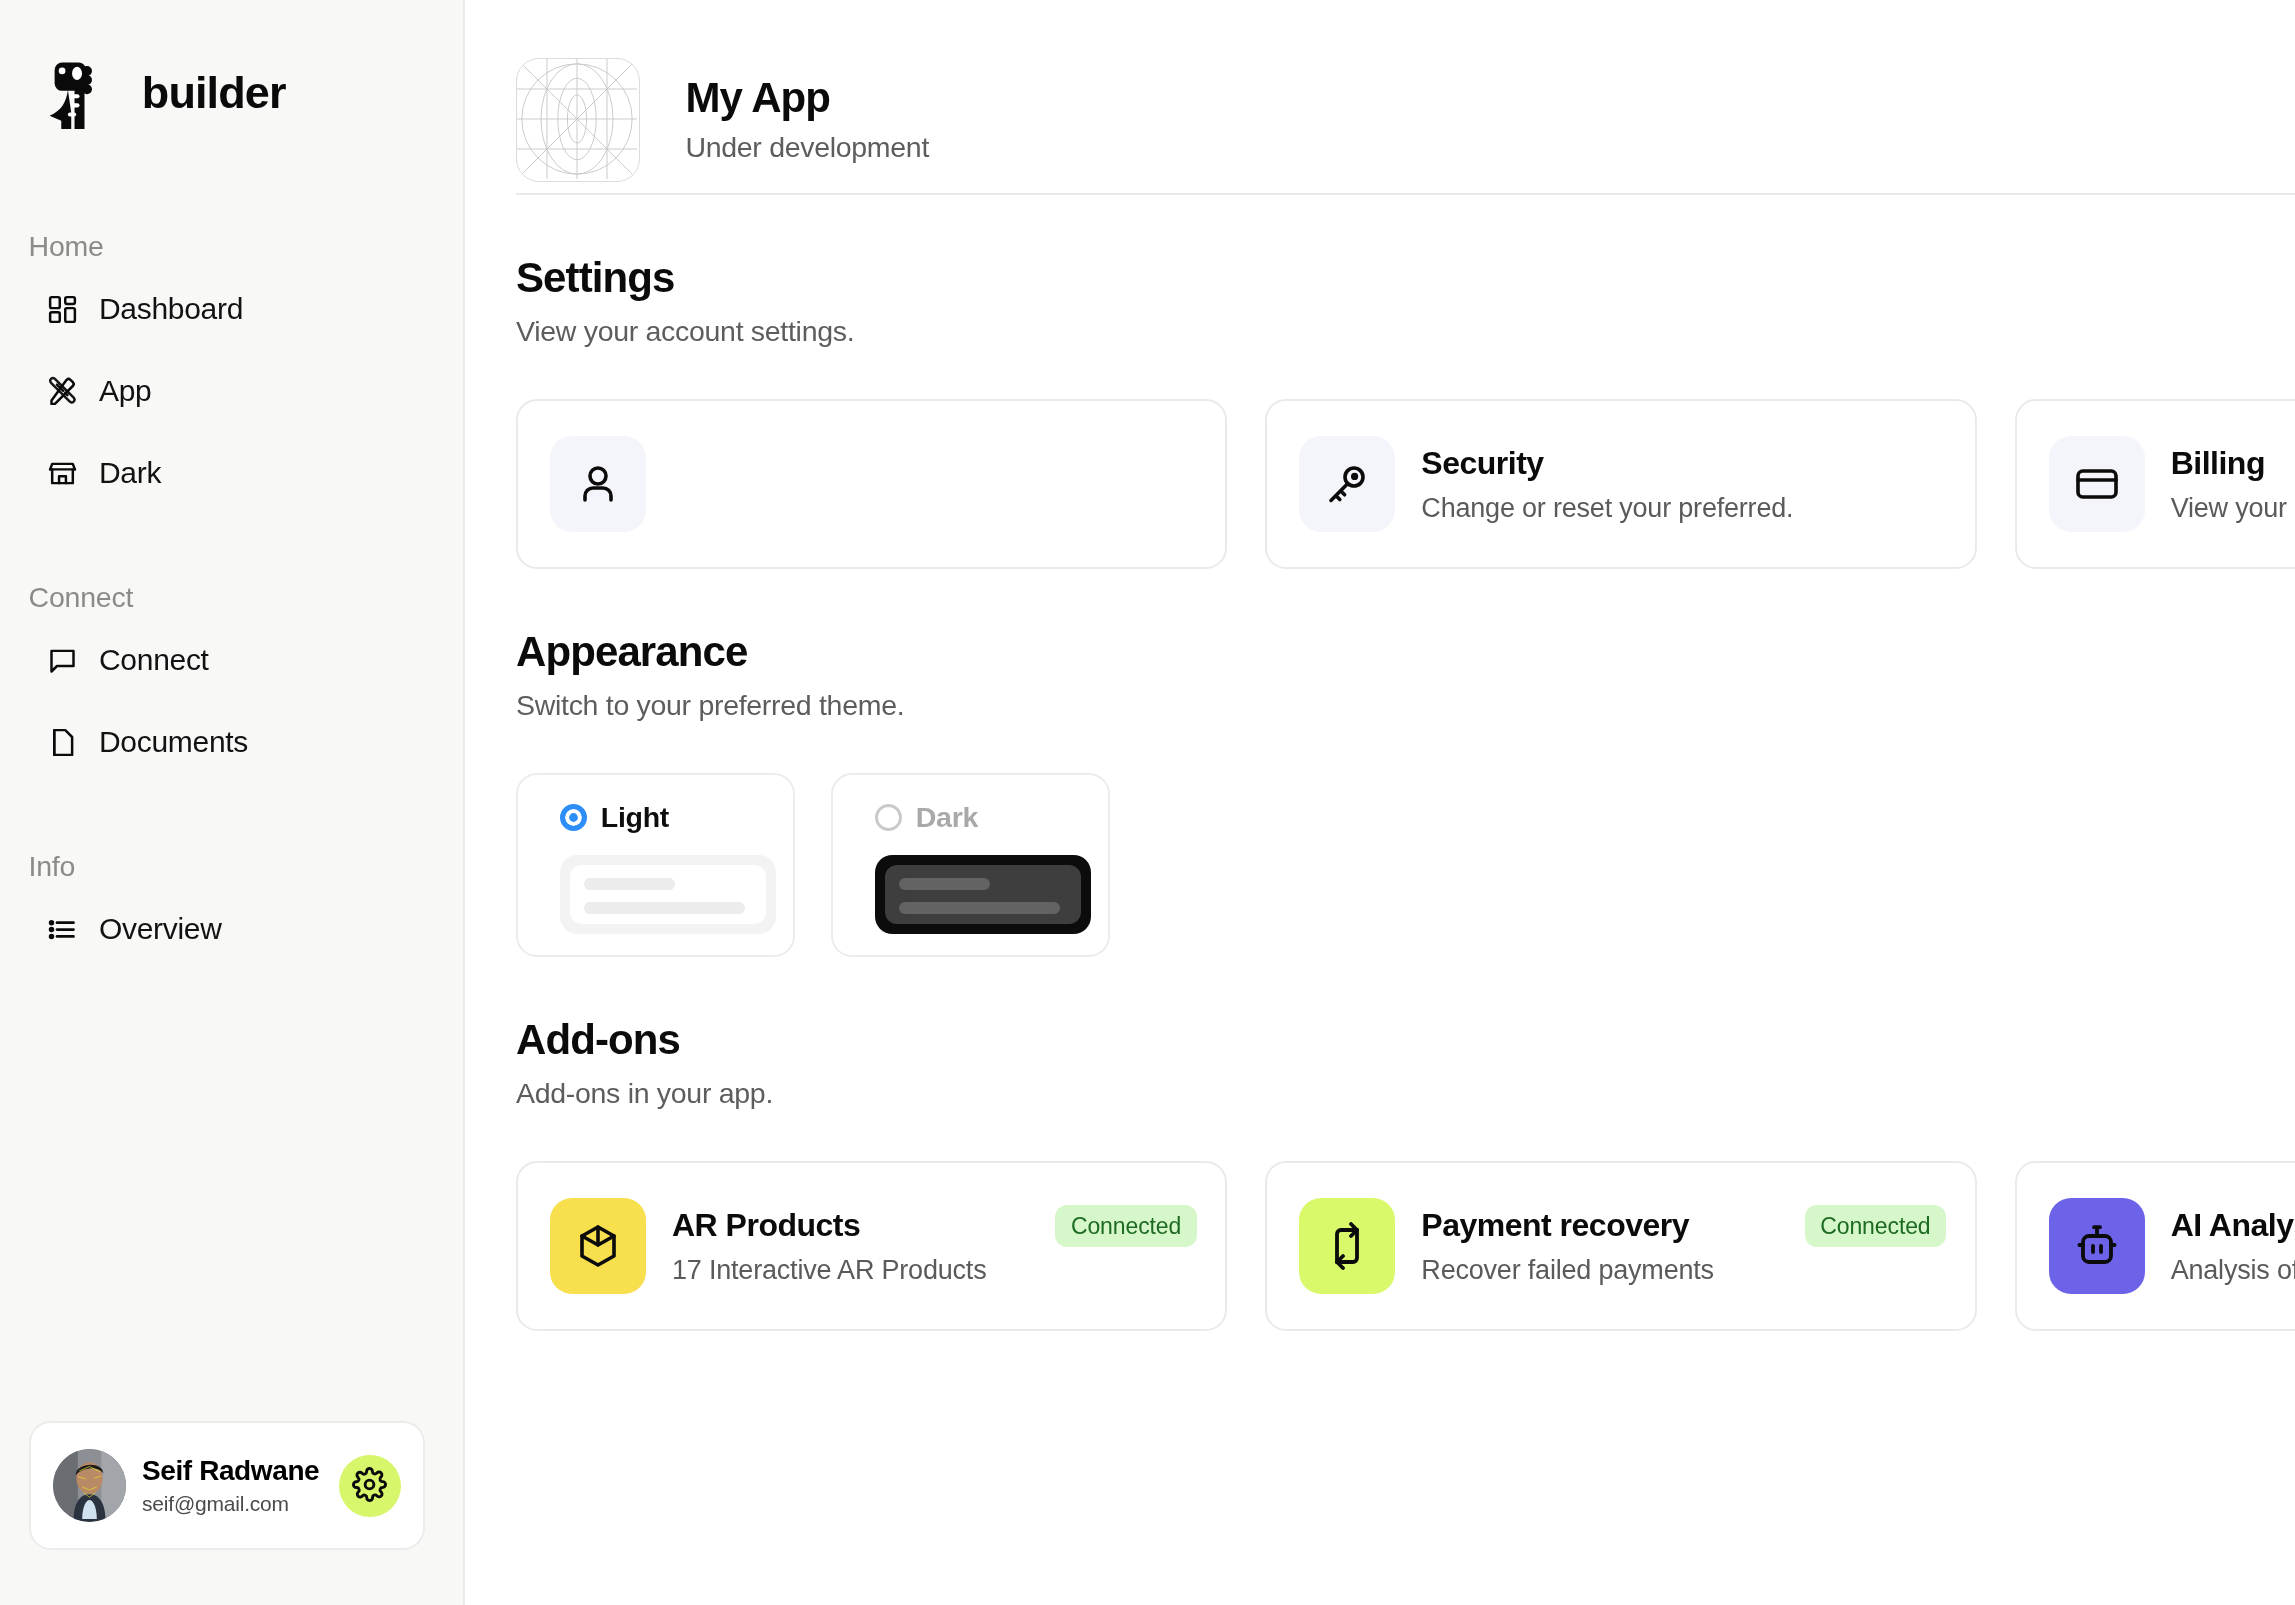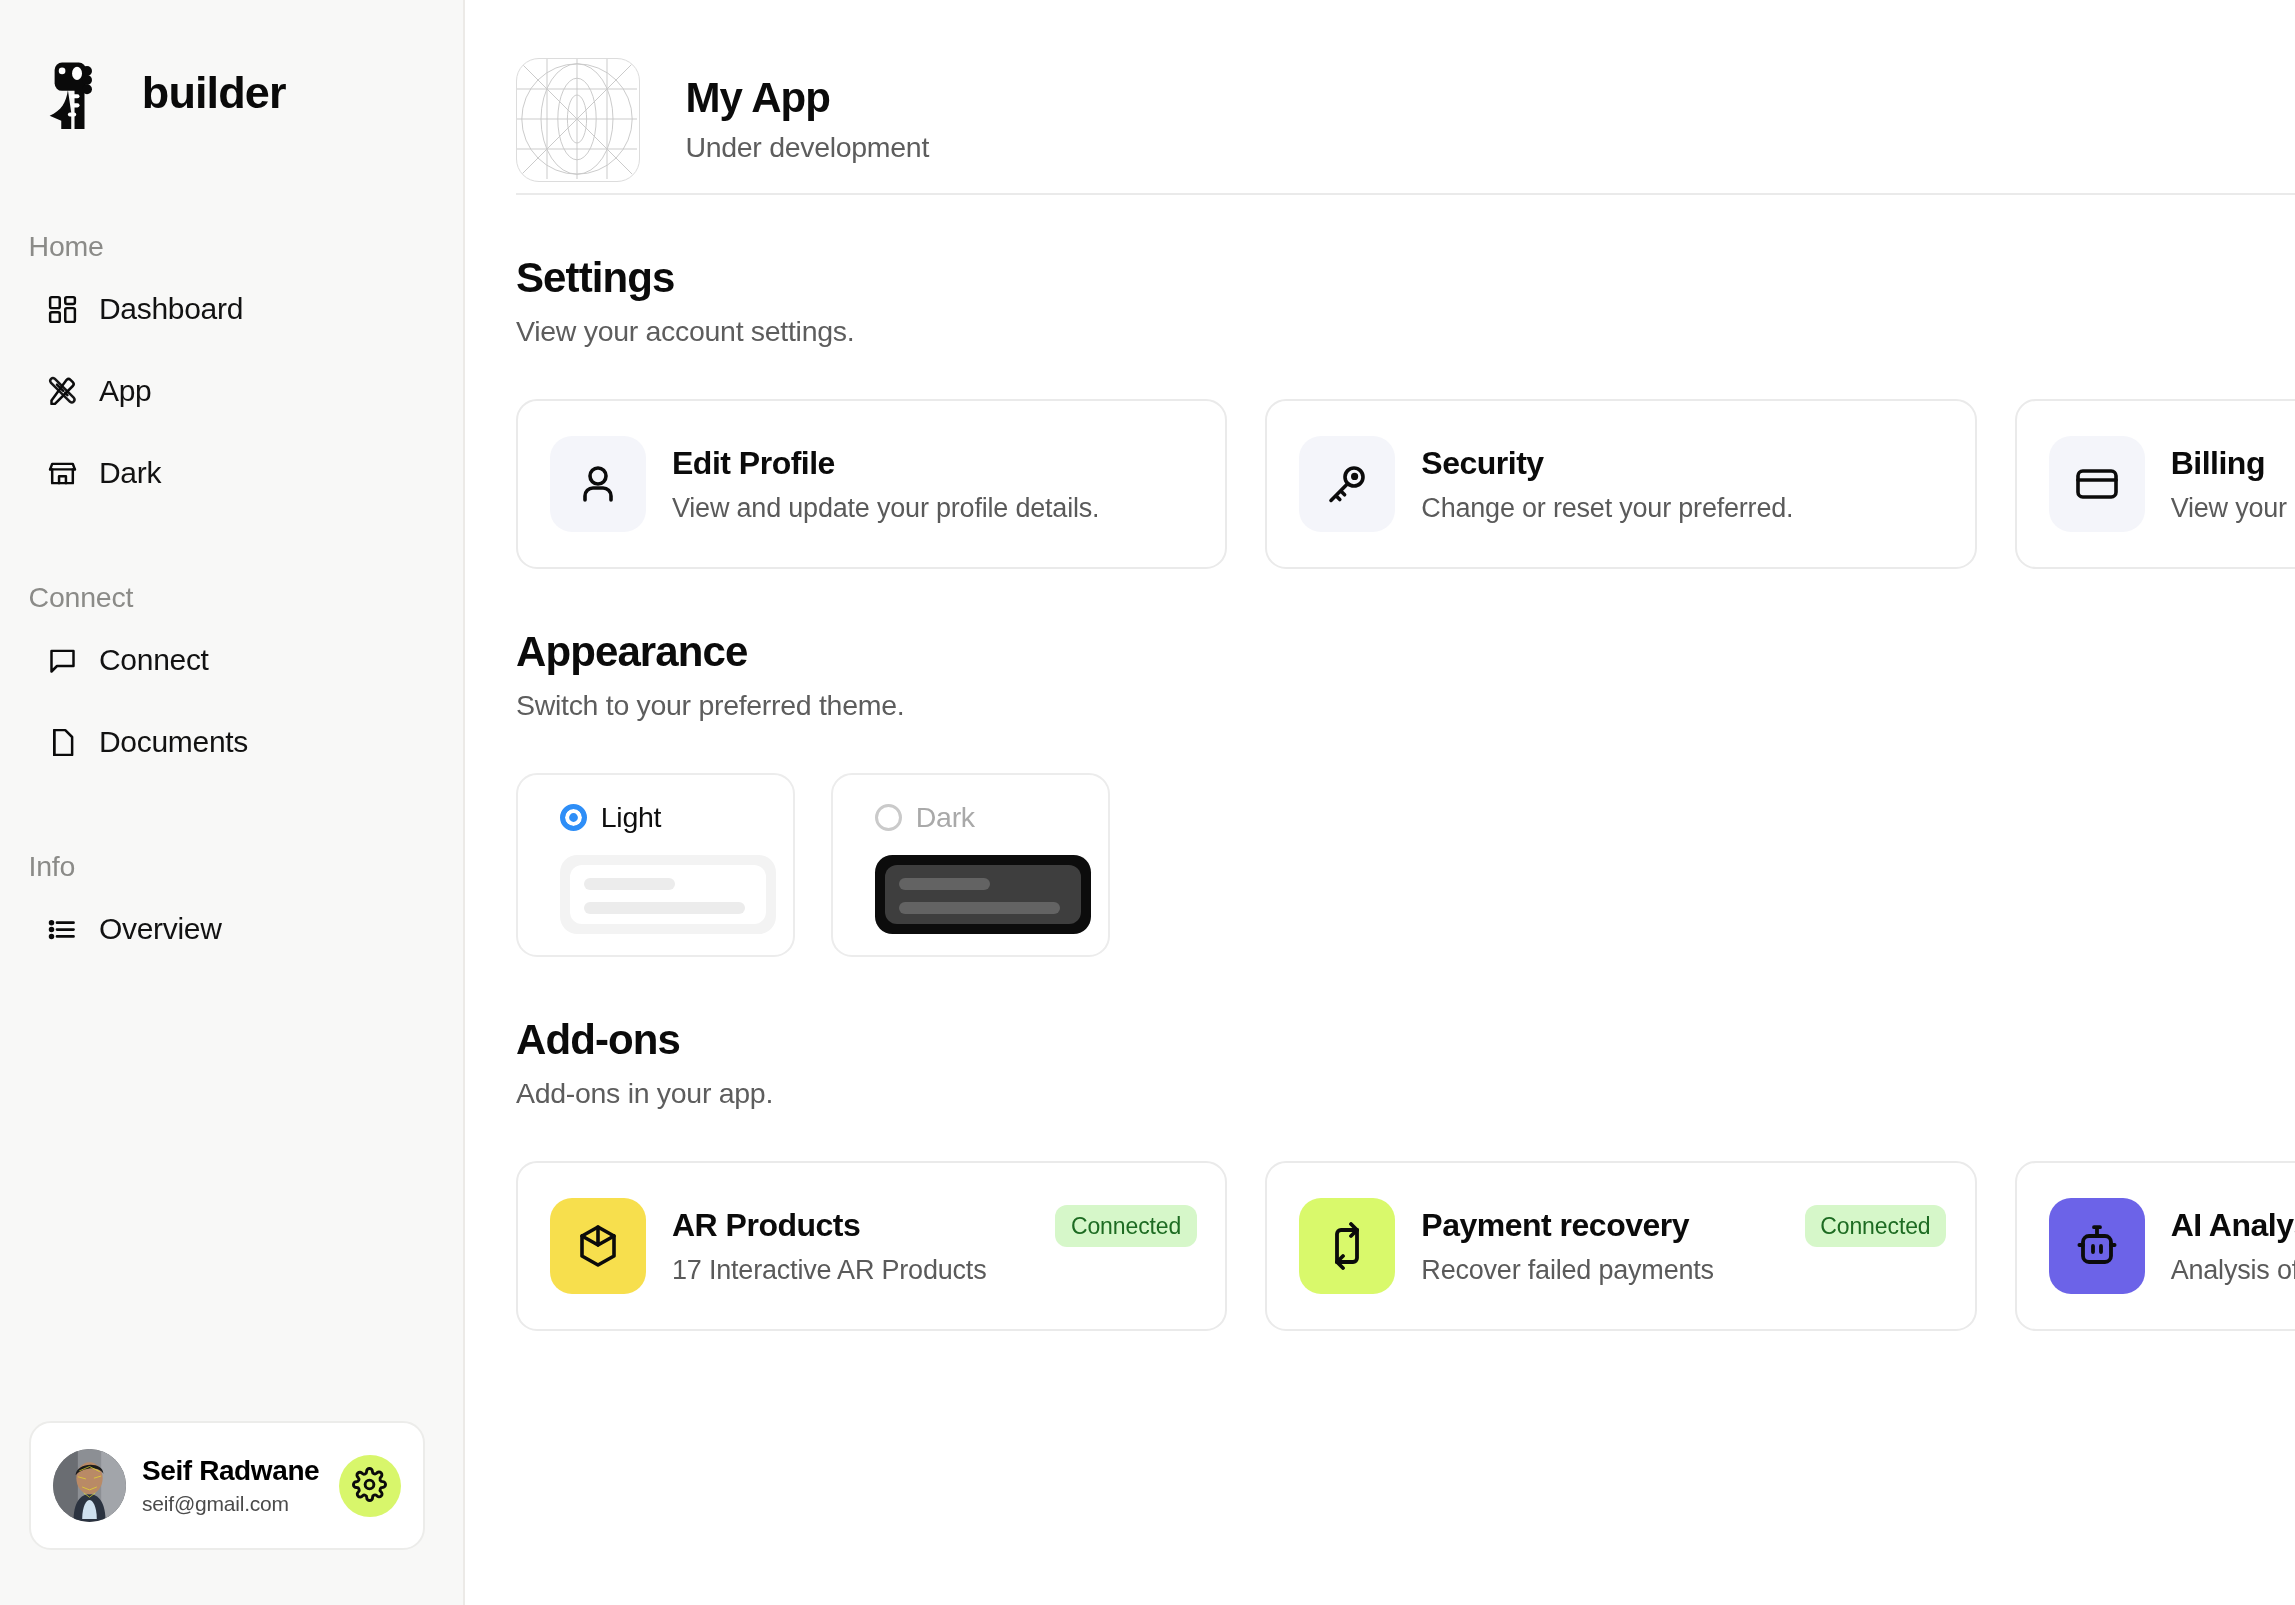--- a/index.html
+++ b/index.html
@@ -113,21 +113,21 @@
   .theme-row { display: flex; gap: 36px; margin-top: 51px; }
   .theme-card {
     width: 279px; height: 184px;
     border: 2.3px solid #ececec; border-radius: 21px; background: #fff;
     padding: 26px 0 0 42px; cursor: pointer; overflow: hidden;
   }
   .theme-head { display: flex; align-items: center; gap: 13.8px; }
   .radio { width: 27px; height: 27px; flex: 0 0 27px; border-radius: 50%; }
   .radio.on  { border: 5.5px solid #2e8ef7; background: #2e8ef7; box-shadow: inset 0 0 0 4.1px #ffffff; }
   .radio.off { border: 3.2px solid #cacaca; background: transparent; }
-  .theme-label { font-size: 28.5px; letter-spacing: -0.3px; color: #0e0e0e; }
+  .theme-label { font-size: 28.5px; letter-spacing: -0.3px; color: #0e0e0e; font-weight: bold; }
   .theme-label.muted { color: #a9a9a9; }
 
   .preview { margin-top: 21px; width: 216px; height: 79px; border-radius: 17.4px; padding: 10px; }
   .preview.light { background: #f3f3f3; }
   .preview.dark  { background: #0c0c0c; }
   .preview-inner { width: 100%; height: 100%; border-radius: 12px; padding: 13px 13.8px; }
   .preview.light .preview-inner { background: #ffffff; }
   .preview.dark  .preview-inner { background: #3e3e3e; }
   .bar { border-radius: 459px; height: 12px; }
   .preview.light .bar { background: #ececec; }
@@ -319,24 +319,20 @@
         <div class="section-sub">View your account settings.</div>
         <div class="card-row">
 
           <div class="card">
             <span class="icon-sq neutral">
               <svg viewBox="0 0 24 24" width="48" height="48" fill="none" stroke="#0b0b0b" stroke-width="1.8" stroke-linecap="round" stroke-linejoin="round">
                 <circle cx="12" cy="8" r="4"></circle>
                   <path d="M5.5 20 v-2 a4 4 0 0 1 4-4 h5 a4 4 0 0 1 4 4 v2"></path>
               </svg>
             </span>
-            <span class="card-text">
-              <span class="card-title" style="display:block">Edit Profile</span>
-              <span class="card-desc" style="display:block">View and update your profile details.</span>
-            </span>
           </div>
 
           <div class="card">
             <span class="icon-sq neutral">
               <svg viewBox="0 0 24 24" width="48" height="48" fill="none" stroke="#0b0b0b" stroke-width="1.8" stroke-linecap="round" stroke-linejoin="round">
                 <circle cx="15.5" cy="8.5" r="4.5"></circle>
                   <circle cx="15.8" cy="8.2" r="0.9" fill="#0b0b0b"></circle>
                 <path d="M12.4 11.8 L4 20.2 M6.4 17.8 l2 2 M8.8 15.4 l2 2"></path>
               </svg>
             </span>

